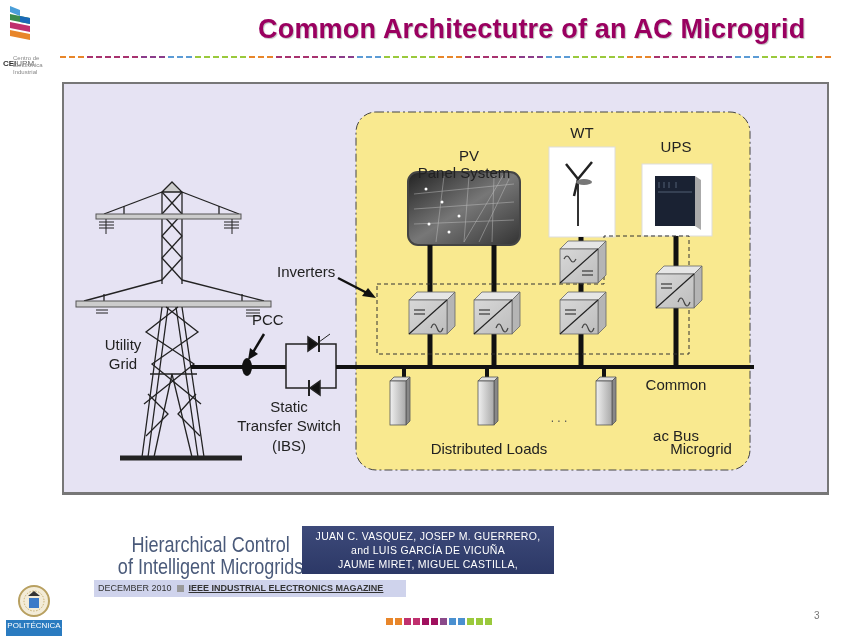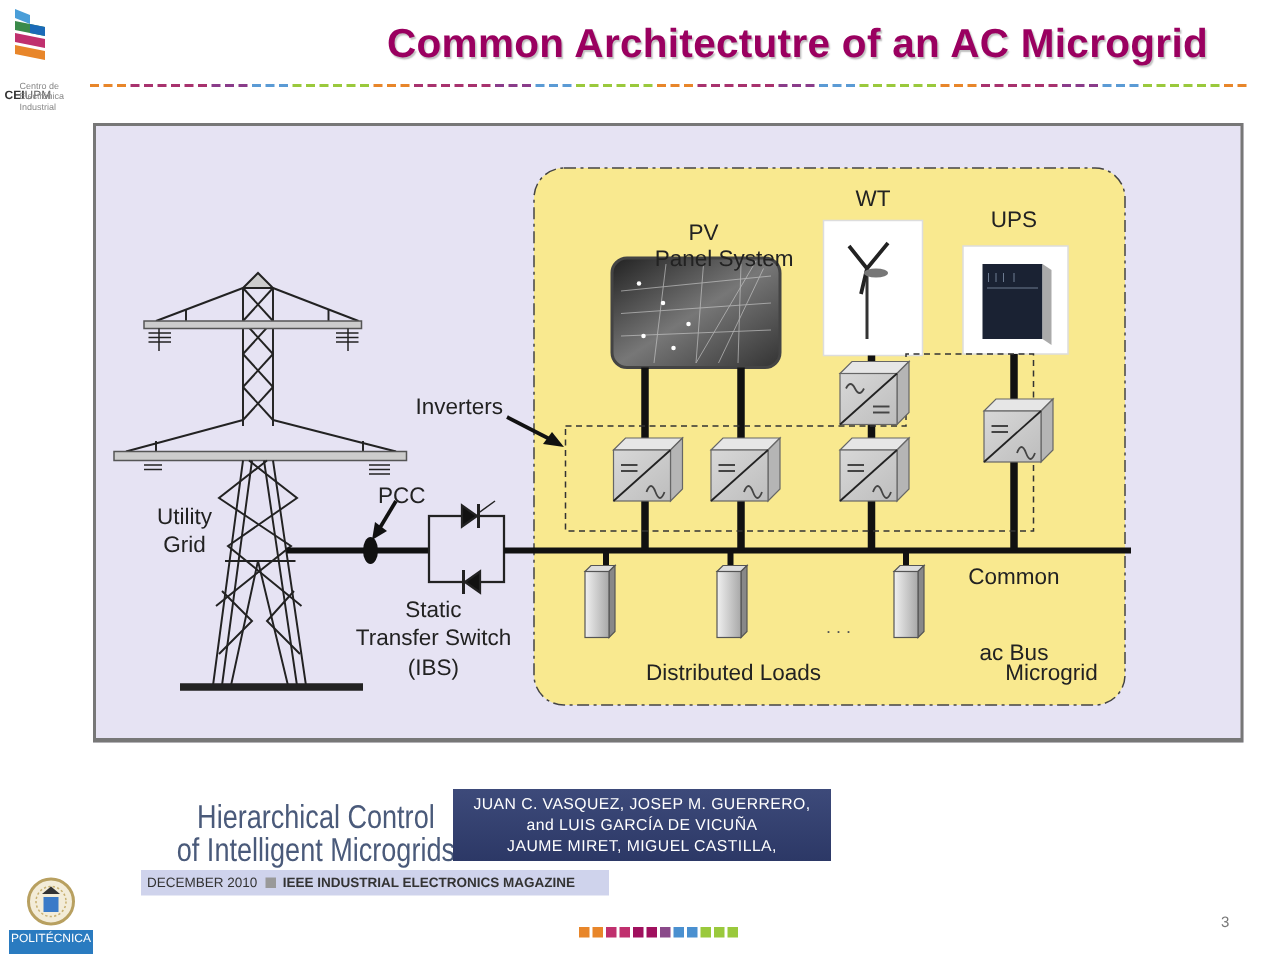--- a/index.html
+++ b/index.html
@@ -11,21 +11,21 @@
   .logo-sub { position:absolute; left:13px; top:55px; font-size:6px; color:#888; line-height:7px; width:50px; }
   .title { position:absolute; left:258px; top:14px; font-size:27px; font-weight:bold; color:#9a0060; white-space:nowrap; letter-spacing:0.2px; text-shadow:1px 1px 1px rgba(0,0,0,0.25); }
   .dashline { position:absolute; left:60px; top:56px; width:772px; height:3px; }
   .figure { position:absolute; left:62px; top:82px; width:767px; height:413px; background:#e6e3f3; border:2px solid #777; border-bottom-width:3px; box-sizing:border-box; }
   .figure svg { position:absolute; left:0; top:0; }
   .lbl { position:absolute; font-size:15px; color:#222; white-space:nowrap; text-align:center; line-height:18px; }
   .ref-title { position:absolute; left:104px; top:534px; font-family:"Liberation Sans", sans-serif; font-size:22px; color:#4a5a7a; line-height:22px; text-align:center; transform:scaleX(0.82); transform-origin:left top; width:260px; }
   .authors { position:absolute; left:302px; top:526px; width:252px; height:48px; background:linear-gradient(#3d4a7a,#2c3866); color:#fff; font-size:10.5px; text-align:center; line-height:14px; padding-top:3px; box-sizing:border-box; letter-spacing:0.3px; }
   .magazine { position:absolute; left:94px; top:580px; width:312px; height:17px; background:#cfd3ec; font-size:9px; color:#333; line-height:17px; padding-left:4px; box-sizing:border-box; white-space:nowrap; }
   .magazine .sq { display:inline-block; width:7px; height:7px; background:#999; margin:0 5px; vertical-align:middle; }
-  .magazine b { font-weight:bold; }
+  .magazine b { font-weight:bold;text-decoration:underline; }
   .poli { position:absolute; left:6px; top:584px; width:58px; height:46px; }
   .poli-label { position:absolute; left:6px; top:620px; width:56px; height:28px; background:#2a7bc0; color:#fff; font-size:8px; text-align:center; line-height:12px; font-weight:normal; }
   .squares { position:absolute; left:386px; top:618px; height:7px; display:flex; gap:2px; }
   .squares span { width:7px; height:7px; display:block; }
   .page-num { position:absolute; left:814px; top:610px; font-size:10px; color:#777; }
 </style>
 </head>
 <body>
 
 <div class="logo">
@@ -297,25 +297,25 @@
 
     <line x1="340" y1="283" x2="340" y2="296" stroke="#111" stroke-width="4"></line>
     <line x1="423" y1="283" x2="423" y2="296" stroke="#111" stroke-width="4"></line>
     <line x1="540" y1="283" x2="540" y2="296" stroke="#111" stroke-width="4"></line>
     <use href="#load" x="326" y="293"></use>
     <use href="#load" x="414" y="293"></use>
     <use href="#load" x="532" y="293"></use>
   </svg>
 
   <div class="lbl" style="left:385px;top:63px;width:40px;">PV</div>
-  <div class="lbl" style="left:335px;top:80px;width:130px;text-align:right;">Panel System</div>
+  <div class="lbl" style="left:335px;top:80px;width:130px;">Panel System</div>
   <div class="lbl" style="left:498px;top:40px;width:40px;">WT</div>
   <div class="lbl" style="left:587px;top:54px;width:50px;">UPS</div>
   <div class="lbl" style="left:213px;top:179px;">Inverters</div>
-  <div class="lbl" style="left:188px;top:238px;">PCC</div>
+  <div class="lbl" style="left:188px;top:227px;">PCC</div>
   <div class="lbl" style="left:34px;top:252px;width:50px;">Utility</div>
   <div class="lbl" style="left:34px;top:271px;width:50px;">Grid</div>
   <div class="lbl" style="left:175px;top:314px;width:100px;">Static</div>
   <div class="lbl" style="left:160px;top:333px;width:130px;">Transfer Switch</div>
   <div class="lbl" style="left:175px;top:353px;width:100px;">(IBS)</div>
   <div class="lbl" style="left:572px;top:292px;width:80px;">Common</div>
   <div class="lbl" style="left:572px;top:312px;width:80px;margin-top:31px;">ac Bus</div>
   <div class="lbl" style="left:470px;top:325px;width:50px;font-size:12px;color:#555;">. . .</div>
   <div class="lbl" style="left:355px;top:356px;width:140px;">Distributed Loads</div>
   <div class="lbl" style="left:597px;top:356px;width:80px;">Microgrid</div>

